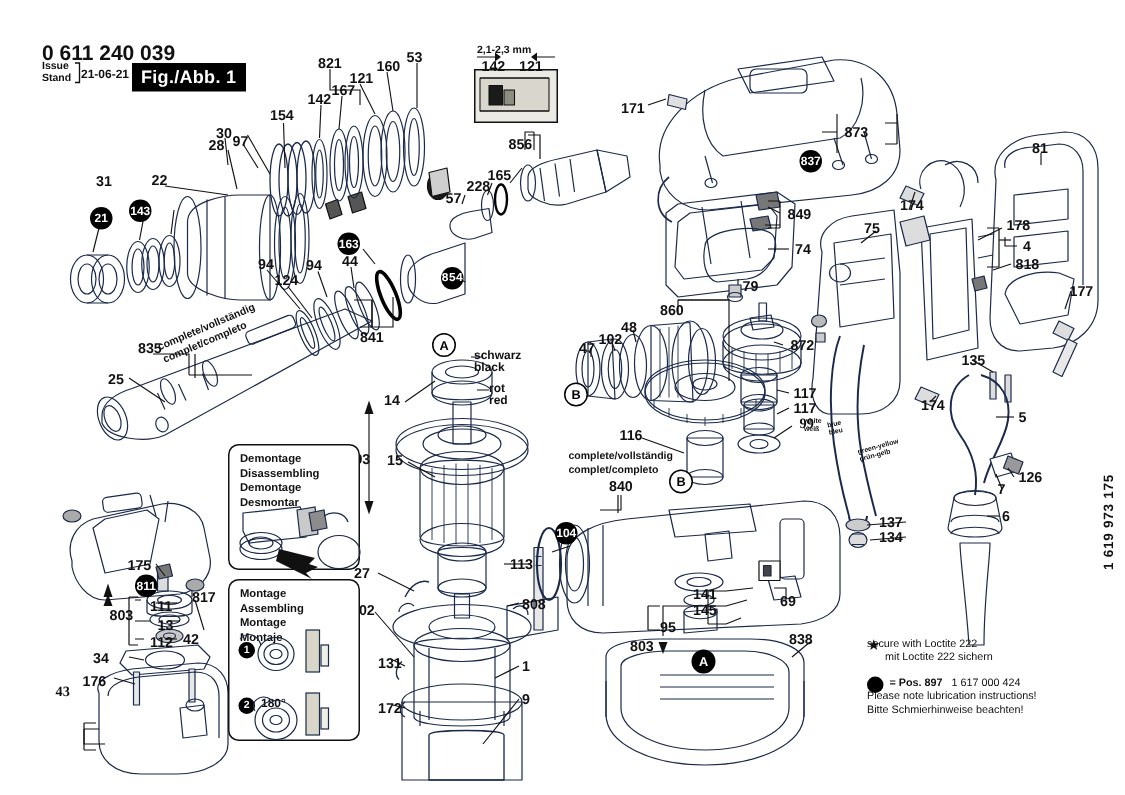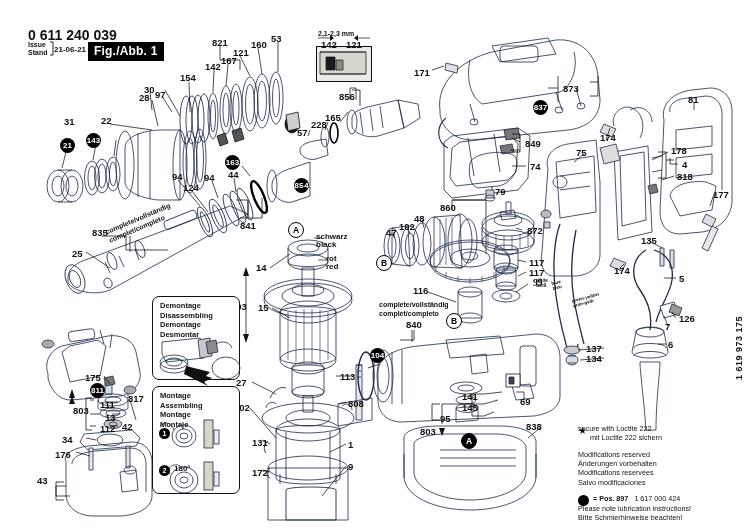--- a/index.html
+++ b/index.html
@@ -556,21 +556,21 @@
       <div class="lbl" style="left: 252px; top: 468px;">172</div>
       <div class="lbl" style="left: 348px; top: 440px;">1</div>
       <div class="lbl" style="left: 348px; top: 462px;">9</div>
       <div class="lbl" style="left: 85px; top: 373px;">175</div>
       <div class="lbl" style="left: 100px; top: 400px;">111</div>
       <div class="lbl" style="left: 105px; top: 413px;">13</div>
       <div class="lbl" style="left: 100px; top: 424px;">112</div>
       <div class="lbl" style="left: 73px; top: 406px;">803</div>
       <div class="lbl" style="left: 62px; top: 435px;">34</div>
       <div class="lbl" style="left: 55px; top: 450px;">176</div>
-      <div class="lbl" style="left: 37px; top: 476px;">43</div>
+      <div class="lbl" style="left: 37px; top: 458px; font-family: Liberation Serif, serif;">43</div>
       <div class="lbl" style="left: 128px; top: 394px;">817</div>
       <div class="lbl" style="left: 122px; top: 422px;">42</div>
       <div class="lbl" style="left: 414px; top: 68px;">171</div>
       <div class="lbl" style="left: 563px; top: 84px;">873</div>
       <div class="lbl" style="left: 525px; top: 139px;">849</div>
       <div class="lbl" style="left: 530px; top: 162px;">74</div>
       <div class="lbl" style="left: 495px; top: 187px;">79</div>
       <div class="lbl" style="left: 440px; top: 203px;">860</div>
       <div class="lbl" style="left: 386px; top: 228px;">47</div>
       <div class="lbl" style="left: 399px; top: 222px;">102</div>
@@ -696,26 +696,20 @@
       <path d="M170,474 C166,468 174,462 180,466"></path>
     </g>
   </svg>
 
   <div id="footer">
     <div class="grp">
       <span class="star">★</span>
       <span>secure with Loctite 222</span><br>
       <span style="margin-left:12px;display:inline-block">mit Loctite 222 sichern</span>
     </div>
-    <div class="grp">
-      <span>Modifications reserved</span><br>
-      <span>Änderungen vorbehalten</span><br>
-      <span>Modifications reservées</span><br>
-      <span>Salvo modificaciones</span>
-    </div>
     <div style="position:relative">
       <span class="dot" style="left:0;top:1px;"></span>
       <span style="margin-left:15px;font-weight:bold">= Pos. 897</span>
       <span style="margin-left:4px">1 617 000 424</span><br>
       <span>Please note lubrication instructions!</span><br>
       <span>Bitte Schmierhinweise beachten!</span>
     </div>
   </div>
 
 </div>

